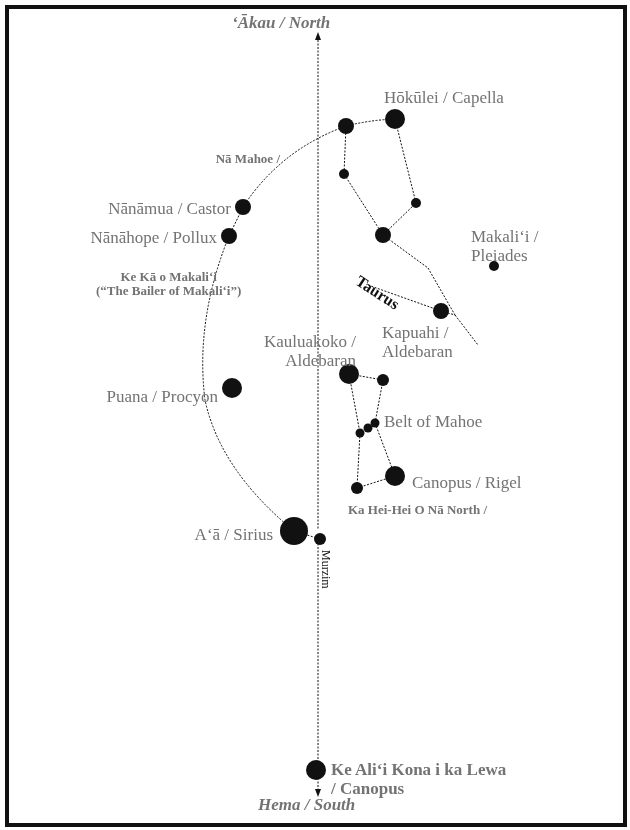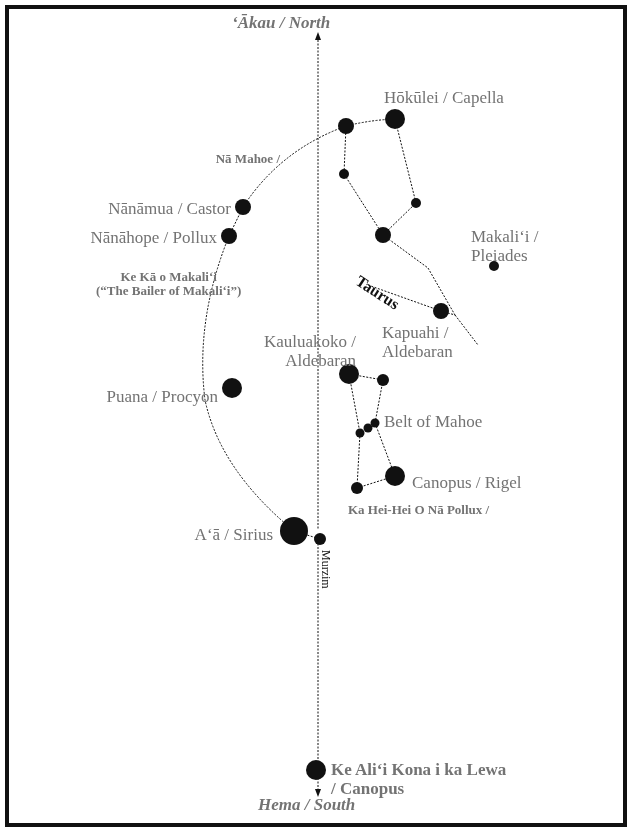--- a/index.html
+++ b/index.html
@@ -93,21 +93,21 @@
 <div class="lbl dir-lbl" style="left:258px; top:796px;">Hema / South</div>
 
 <div class="lbl big-lbl right" style="left:80px; top:152px; width:200px;">
   <div>Nā Mahoe /</div>
 </div>
 <div class="lbl big-lbl" style="left:96px; top:270px; text-align:center;">
   <div>Ke Kā o Makali‘i</div>
   <div>(“The Bailer of Makali‘i”)</div>
 </div>
 <div class="lbl big-lbl" style="left:348px; top:503px;">
-  <div>Ka Hei-Hei O Nā Pollux /</div>
+  <div>Ka Hei-Hei O Nā North /</div>
 </div>
 <div class="taurus">Taurus</div>
 
 <div class="lbl star-lbl" style="left:384px; top:89px;">Hōkūlei / Capella</div>
 <div class="lbl star-lbl right" style="left:80px; top:200px; width:151px;">Nānāmua / Castor</div>
 <div class="lbl star-lbl right" style="left:60px; top:229px; width:157px;">Nānāhope / Pollux</div>
 <div class="lbl star-lbl" style="left:471px; top:228px;">
   <div>Makali‘i /</div>
   <div>Pleiades</div>
 </div>

